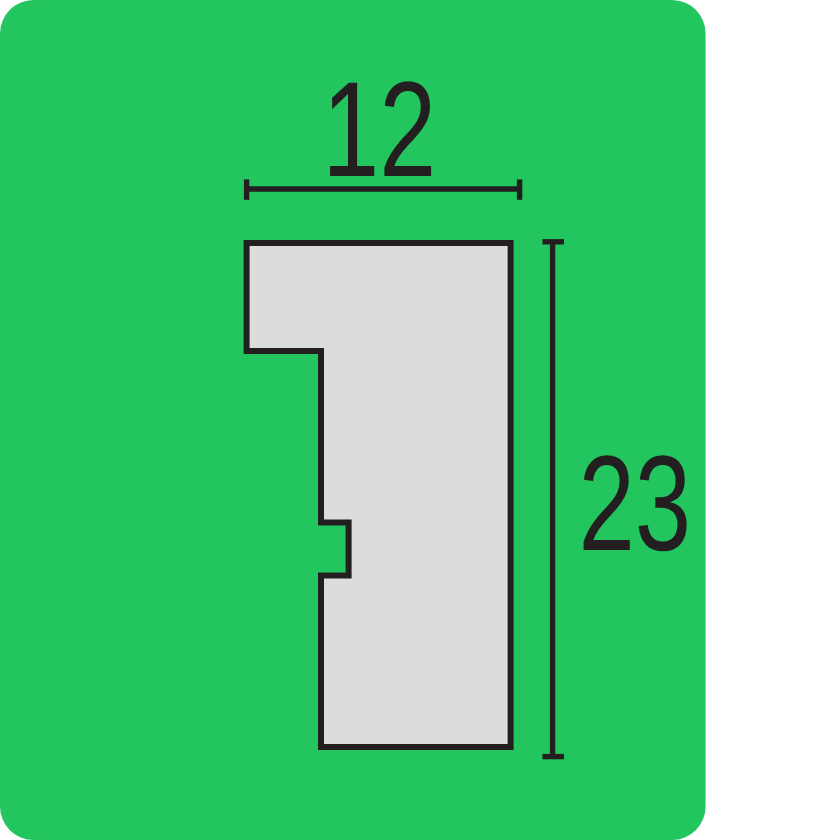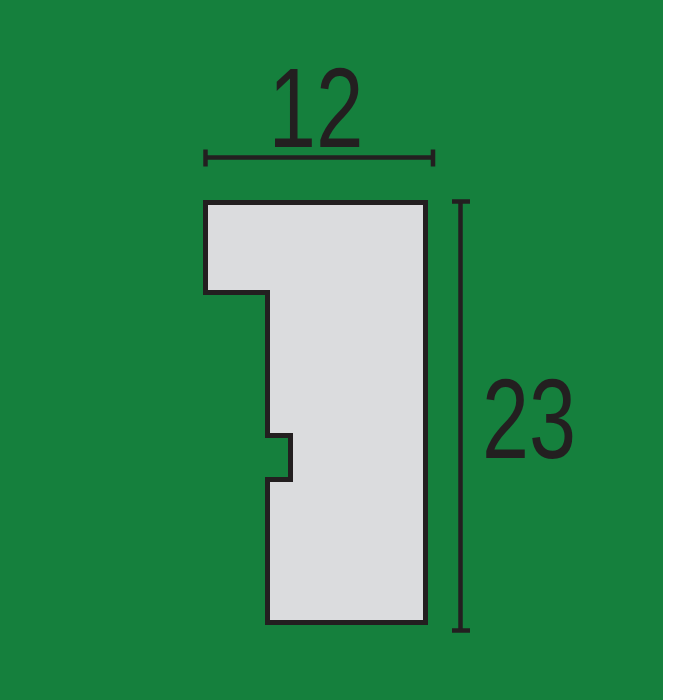--- a/index.html
+++ b/index.html
@@ -5,23 +5,24 @@
   html, body {
     margin: 0;
     padding: 0;
     width: 700px;
     height: 700px;
     background: #ffffff;
     overflow: hidden;
   }
   .canvas {
     position: relative;
-    width: 663px;
+    width: 588px;
     height: 700px;
-    background: #15803d;
+    background: #22c55e;
+    border-radius: 28px;
   }
   svg {
     display: block;
   }
   .dim-label {
     font-family: "Liberation Sans", sans-serif;
     font-weight: normal;
     font-size: 113px;
   }
   .profile-path {

